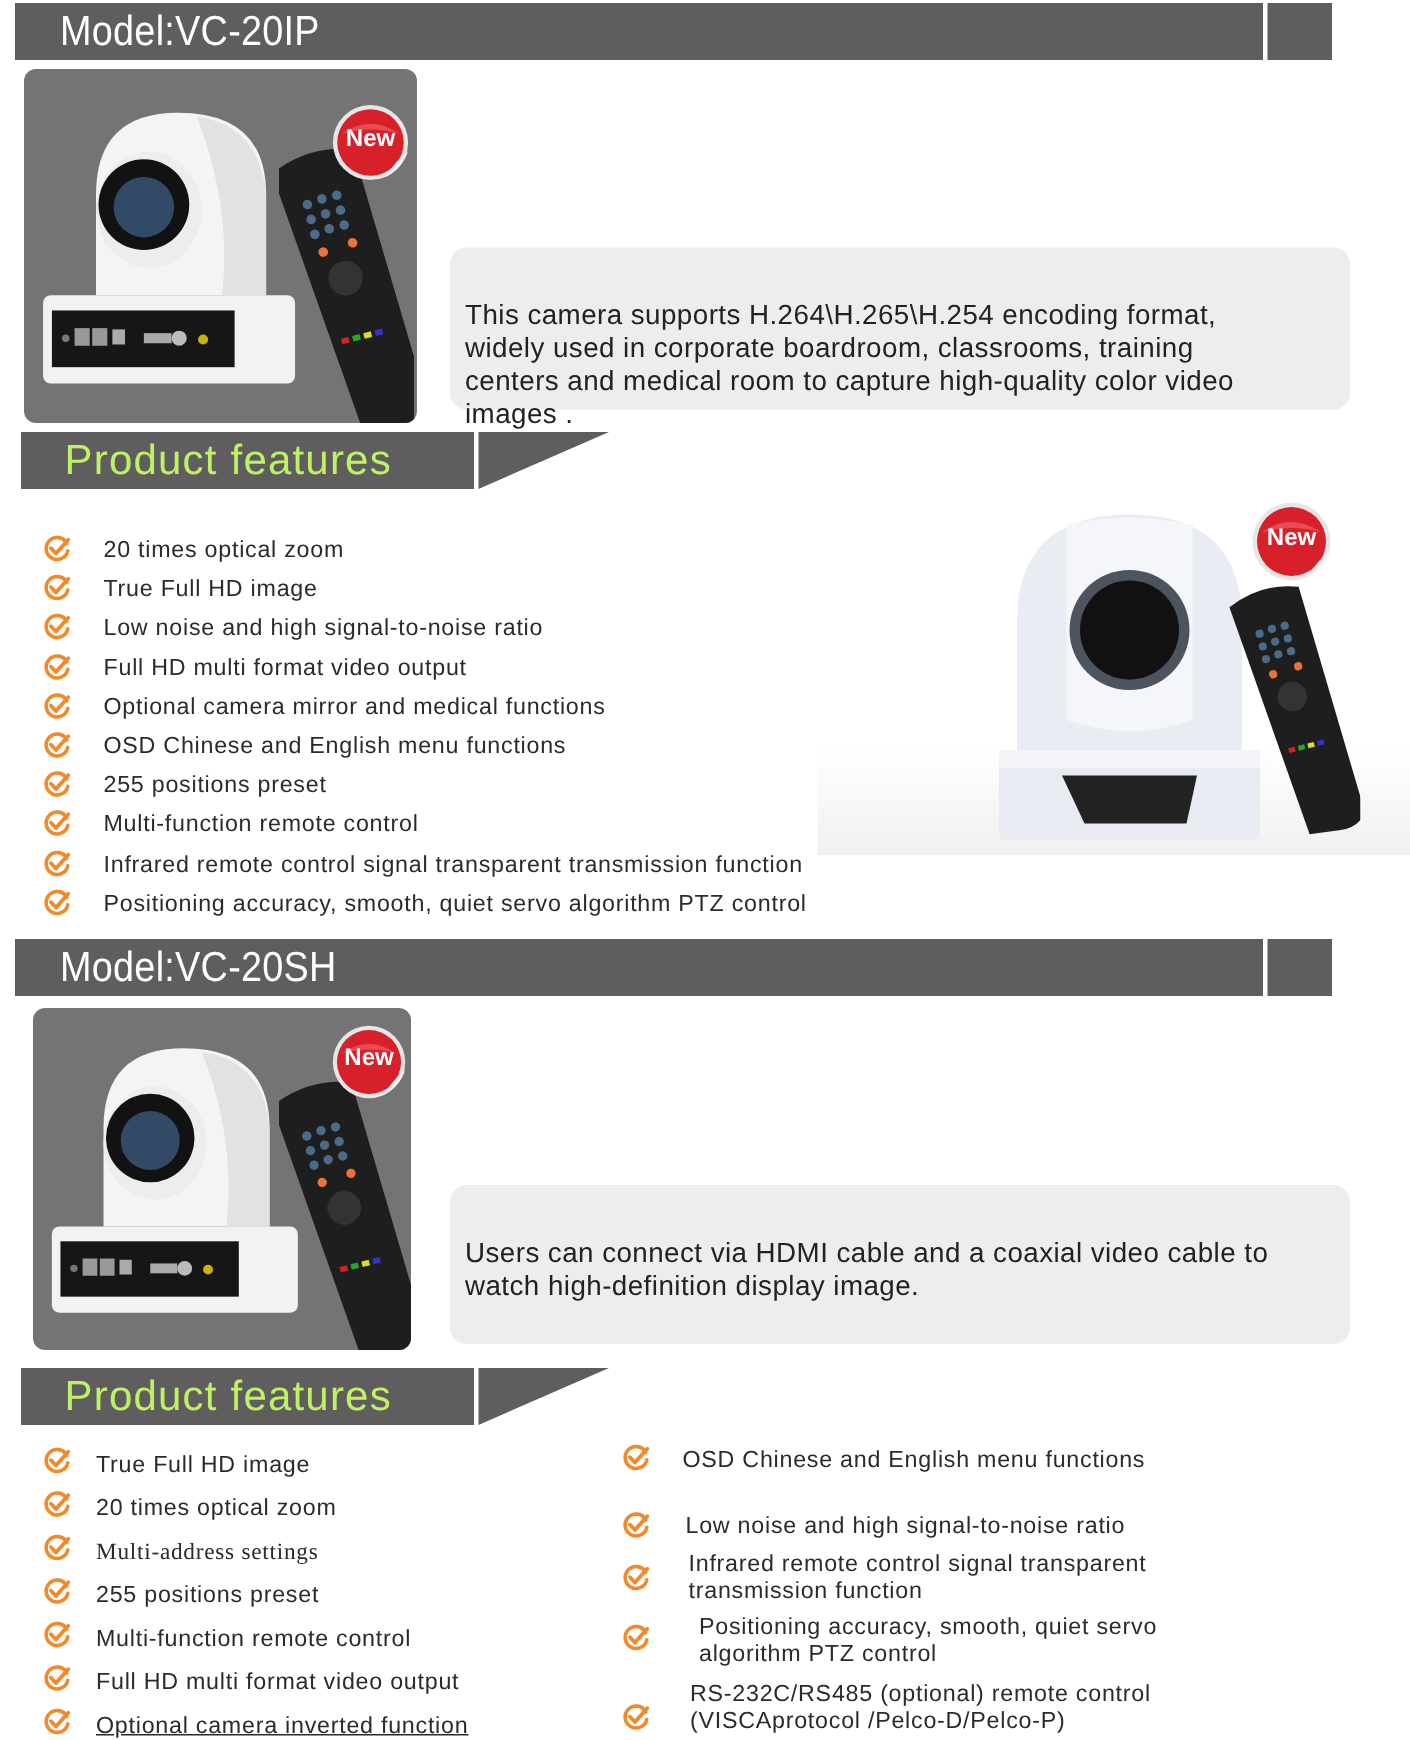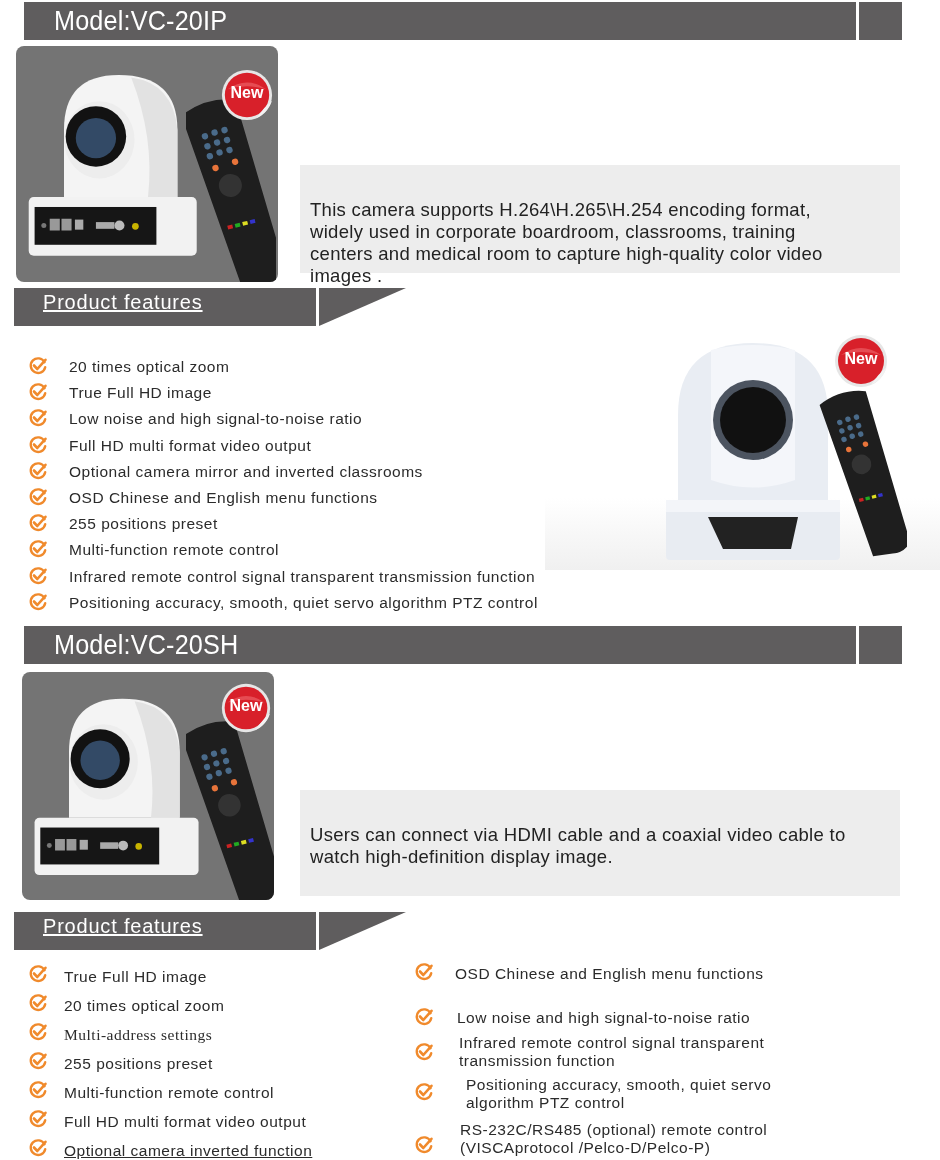--- a/index.html
+++ b/index.html
@@ -1,30 +1,30 @@
 <!DOCTYPE html>
 <html><head>
 <meta charset="utf-8">
 <style>
   * { box-sizing: border-box; margin: 0; padding: 0; }
   html, body { width: 940px; height: 1160px; background: #ffffff; overflow: hidden; }
   body { position: relative; font-family: "Liberation Sans", sans-serif; color: #2a2a2a; }
 
-  .model-bar { position: absolute; left: 24px; width: 878px; height: 38px; background: #5f5d5e; }
+  .model-bar { position: absolute; left: 10px; width: 878px; height: 38px; background: #5f5d5e; }
   .model-bar .title { position: absolute; left: 30px; top: 3px; color: #fff; font-size: 28px; font-family: "Liberation Sans", sans-serif; letter-spacing: 0.2px; transform: scaleX(0.9); transform-origin: left; }
   .model-bar .sep { position: absolute; left: 832px; top: 0; width: 3px; height: 38px; background: #fff; }
 
   .feat-bar { position: absolute; left: 14px; width: 392px; height: 38px; }
   .feat-bar .main { position: absolute; left: 0; top: 0; width: 302px; height: 38px; background: #5f5d5e; }
-  .feat-bar .main span { position: absolute; left: 29px; top: 3px; color: #ffffff; font-size: 20px; letter-spacing: 0.8px; text-decoration: underline; }
+  .feat-bar .main span { position: absolute; left: 29px; top: 3px; color: #bef264; font-size: 28px; letter-spacing: 0.8px; }
   .feat-bar .sep { position: absolute; left: 302px; top: 0; width: 3px; height: 38px; background: #fff; }
   .feat-bar .tail { position: absolute; left: 305px; top: 0; width: 0; height: 0; border-top: 38px solid #5f5d5e; border-right: 87px solid transparent; }
 
   .photo { position: absolute; background: #747474; border-radius: 8px; overflow: hidden; }
-  .desc { position: absolute; background: #ededed; font-size: 18.5px; line-height: 22px; color: #222; letter-spacing: 0.3px; padding: 12px 10px; white-space: pre-line; }
+  .desc { position: absolute; background: #ededed; font-size: 18.5px; line-height: 22px; color: #222; letter-spacing: 0.3px; padding: 12px 10px; white-space: pre-line; border-radius: 11px; }
 
   .feat-list { position: absolute; list-style: none; }
   .feat-item { position: relative; font-size: 15.5px; color: #2b2b2b; letter-spacing: 0.5px; }
   .check { position: absolute; display: inline-block; width: 20px; height: 20px; }
 
   
   .cam { position: absolute; }
 </style>
 </head>
 <body>
@@ -140,21 +140,21 @@
   <li class="feat-item" style="height:26.2px;">
       <svg class="check" style="left:0; top:0;">
         <use href="#chk"></use>
       </svg>
       <span style="position:absolute; left:41px; top:2px;">Full HD multi format video output</span>
     </li>
   <li class="feat-item" style="height:26.2px;">
       <svg class="check" style="left:0; top:0;">
         <use href="#chk"></use>
       </svg>
-      <span style="position:absolute; left:41px; top:2px;">Optional camera mirror and inverted classrooms</span>
+      <span style="position:absolute; left:41px; top:2px;">Optional camera mirror and medical functions</span>
     </li>
   <li class="feat-item" style="height:26.2px;">
       <svg class="check" style="left:0; top:0;">
         <use href="#chk"></use>
       </svg>
       <span style="position:absolute; left:41px; top:2px;">OSD Chinese and English menu functions</span>
     </li>
   <li class="feat-item" style="height:26.2px;">
       <svg class="check" style="left:0; top:0;">
         <use href="#chk"></use>

